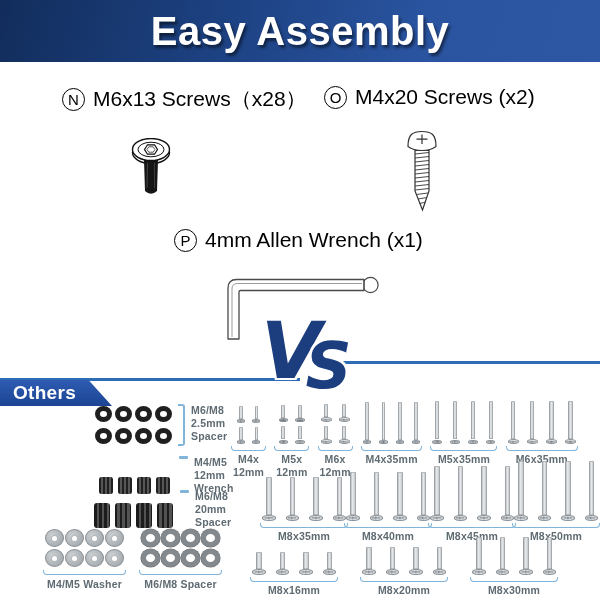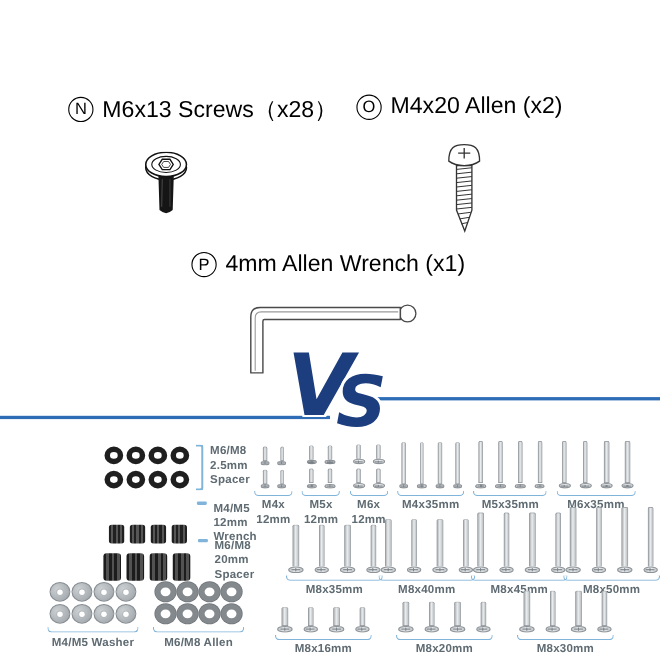--- a/index.html
+++ b/index.html
@@ -84,39 +84,42 @@
     background:#7d848a;transform:translate(-50%,-50%);}
   .screw-group .underbrace{margin-top:2px;}
   .screw-label{margin-top:2px;height:14px;font-size:10.5px;line-height:1.2;color:var(--label-gray);
     white-space:pre-line;text-align:center;font-weight:600;letter-spacing:.2px;}
 </style>
 </head>
 <body>
 
 <div class="canvas">
 
+  <div class="header">
+    <h1>Easy Assembly</h1>
+  </div>
 
   <div class="part-label" style="left:62px;top:85px;">
     <span class="circle-letter">N</span>
     <span>M6x13 Screws（x28）</span>
   </div>
   <svg class="part-svg" style="left:128px;top:138px;" width="48" height="62" viewBox="0 0 48 62">
     <ellipse cx="23" cy="14.5" rx="18.5" ry="11" fill="#fff" stroke="#111" stroke-width="1.4"></ellipse>
     <path d="M16,21.5 L30,21.5 L29,53 Q23,58.5 17,53 Z" fill="#151515"></path>
     <path d="M19.5,25 L19,50" stroke="#454545" stroke-width="1" fill="none"></path>
     <path d="M26.5,25 L26.5,50" stroke="#3a3a3a" stroke-width="1" fill="none"></path>
     <ellipse cx="23" cy="11.5" rx="18.5" ry="11" fill="#fff" stroke="#111" stroke-width="1.4"></ellipse>
     <ellipse cx="23" cy="11.5" rx="13" ry="7.3" fill="none" stroke="#111" stroke-width="1"></ellipse>
     <polygon points="16.5,11.5 19.5,6.8 26.5,6.8 29.5,11.5 26.5,16.2 19.5,16.2" fill="#fff" stroke="#111" stroke-width="1.2"></polygon>
     <polygon points="19,11.5 20.8,8.8 25.2,8.8 27,11.5 25.2,14.2 20.8,14.2" fill="none" stroke="#111" stroke-width="0.7"></polygon>
   </svg>
 
   <div class="part-label" style="left:324px;top:85px;">
     <span class="circle-letter">O</span>
-    <span>M4x20 Allen (x2)</span>
+    <span>M4x20 Screws (x2)</span>
   </div>
   <svg class="part-svg" style="left:402px;top:129px;" width="40" height="85" viewBox="0 0 40 85">
     <path d="M13,21.5 L27,21.5 L27,62 L20.5,81 L13,62 Z" fill="#fff" stroke="#333" stroke-width="1.2"></path>
     <path d="M13,25 L27,23.5 M13,29 L27,27.5 M13,33 L27,31.5 M13,37 L27,35.5 M13,41 L27,39.5
              M13,45 L27,43.5 M13,49 L27,47.5 M13,53 L27,51.5 M13,57 L27,55.5 M13,61 L27,59.5
              M14.5,65.5 L26,64 M16,70 L25,68.5 M17.5,74.5 L23.5,73.2" stroke="#333" stroke-width="0.9" fill="none"></path>
     <path d="M6,17.5 C6,5 11,2.5 20,2.5 C29,2.5 34,5 34,17.5 C30,20.5 25,21.5 20,21.5 C15,21.5 10,20.5 6,17.5 Z" fill="#fff" stroke="#333" stroke-width="1.2"></path>
     <path d="M20,5.5 L20,15 M14.5,10.2 L25.5,10.2" stroke="#333" stroke-width="1.2" fill="none"></path>
   </svg>
 
@@ -130,20 +133,23 @@
     <path d="M10,66 L10,18 Q10,12.5 15.5,12.5 L140,12.5" fill="none" stroke="#9a9a9a" stroke-width="1"></path>
     <path d="M142,9 L142,19" stroke="#4a4a4a" stroke-width="1" fill="none"></path>
   </svg>
 
   <div class="hline" id="hline-left"></div>
   <div class="hline" id="hline-right"></div>
   <div class="vs-badge">
     <span class="vs-v">V</span>
     <span class="vs-s">S</span>
   </div>
+  <div class="others-banner">
+    <span>Others</span>
+  </div>
 
   <div class="cluster" style="left:95px;top:404px;">
     <div class="icons-grid" id="spacer-icons-0">
         <div class="black-ring"></div>
         <div class="black-ring"></div>
         <div class="black-ring"></div>
         <div class="black-ring"></div>
         <div class="black-ring"></div>
         <div class="black-ring"></div>
         <div class="black-ring"></div>
@@ -198,21 +204,21 @@
         <div class="ring-washer"></div>
         <div class="ring-washer"></div>
         <div class="ring-washer"></div>
         <div class="ring-washer"></div>
         <div class="ring-washer"></div>
         <div class="ring-washer"></div>
         <div class="ring-washer"></div>
         <div class="ring-washer"></div>
       </div>
     <div class="underbrace"></div>
-    <div class="washer-label">M6/M8 Allen</div>
+    <div class="washer-label">M6/M8 Spacer</div>
   </div>
 
   <div class="screw-row" id="screw-row-0">
       <div class="screw-group">
         <div class="screws grid2">
           <div class="screw">
             <div class="screw-shaft" style="width: 3.5px; height: 13px;"></div>
             <div class="screw-head" style="width: 8.4px; height: 3.528px;"></div>
           </div>
           <div class="screw">

